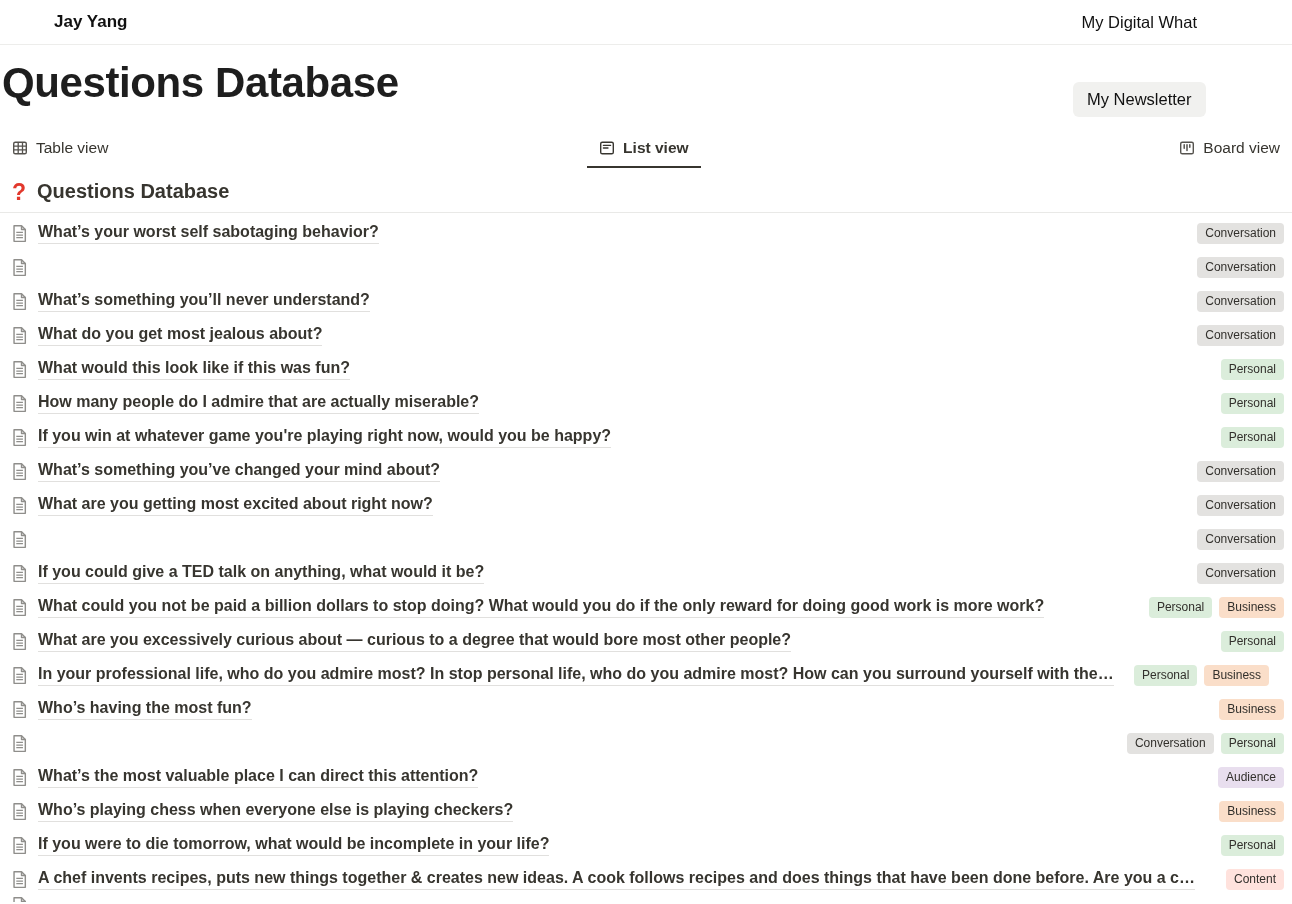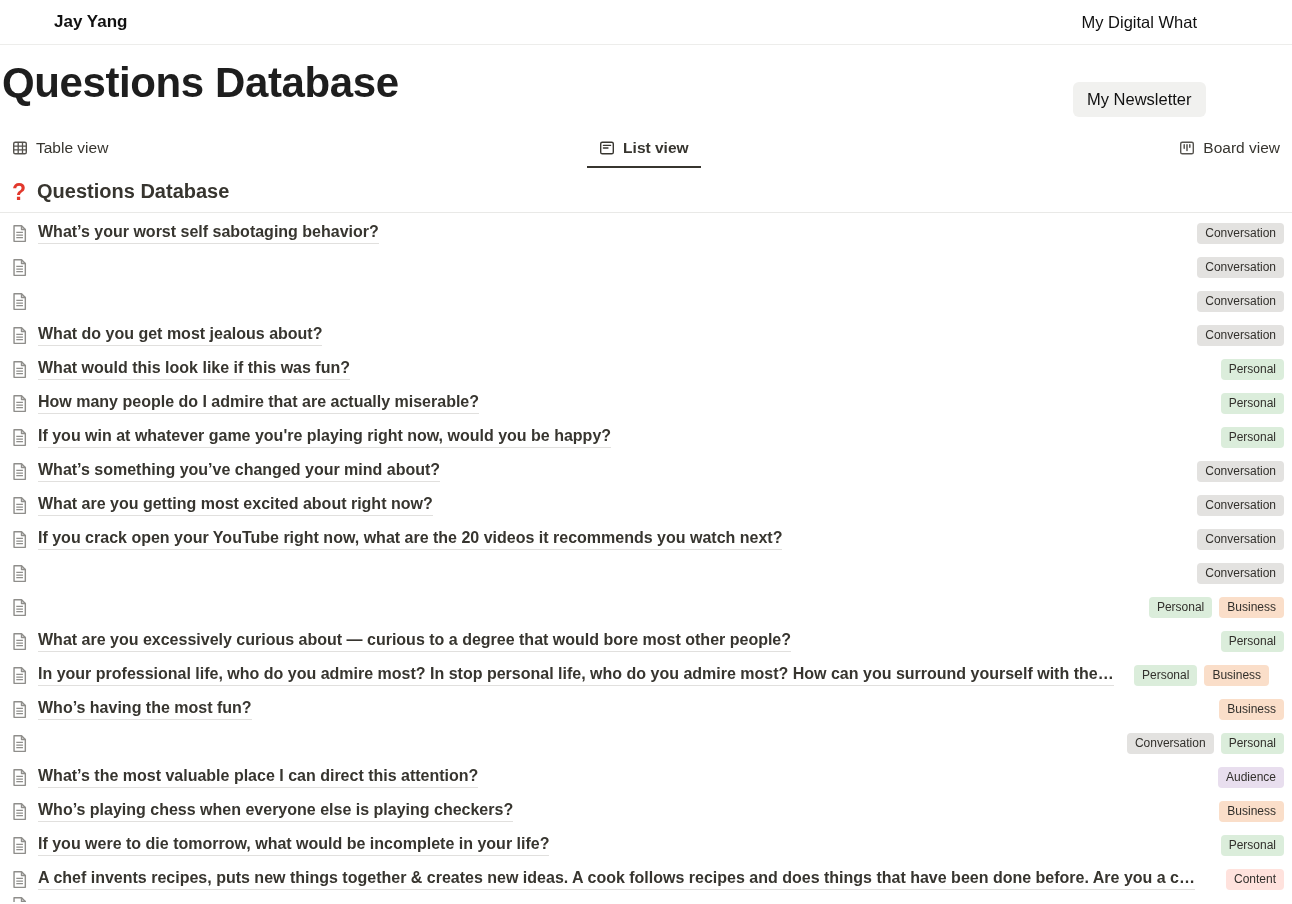--- a/index.html
+++ b/index.html
@@ -209,20 +209,21 @@
         </span>
       </div>
       <div class="row">
         <span class="icon">
     <svg width="19" height="19" viewBox="0 0 16 16" fill="none">
       <path d="M3.4 1.4h6.3l3.2 3.2v10H3.4z" stroke="#8F8E8B" stroke-width="1.2" stroke-linejoin="round"></path>
       <path d="M9.7 1.4v3.2h3.2" stroke="#8F8E8B" stroke-width="1.2" stroke-linejoin="round"></path>
       <path d="M5.3 7.1h5.6M5.3 9.3h5.6M5.3 11.5h5.6" stroke="#8F8E8B" stroke-width="1.1"></path>
     </svg>
   </span>
+        <span class="title">What’s something you’ll never understand?</span>
         <span class="spacer"></span>
         <span class="tags">
           <span class="tag" style="background: rgb(227, 226, 224);">Conversation</span>
         </span>
       </div>
       <div class="row">
         <span class="icon">
     <svg width="19" height="19" viewBox="0 0 16 16" fill="none">
       <path d="M3.4 1.4h6.3l3.2 3.2v10H3.4z" stroke="#8F8E8B" stroke-width="1.2" stroke-linejoin="round"></path>
       <path d="M9.7 1.4v3.2h3.2" stroke="#8F8E8B" stroke-width="1.2" stroke-linejoin="round"></path>
@@ -306,47 +307,48 @@
         </span>
       </div>
       <div class="row">
         <span class="icon">
     <svg width="19" height="19" viewBox="0 0 16 16" fill="none">
       <path d="M3.4 1.4h6.3l3.2 3.2v10H3.4z" stroke="#8F8E8B" stroke-width="1.2" stroke-linejoin="round"></path>
       <path d="M9.7 1.4v3.2h3.2" stroke="#8F8E8B" stroke-width="1.2" stroke-linejoin="round"></path>
       <path d="M5.3 7.1h5.6M5.3 9.3h5.6M5.3 11.5h5.6" stroke="#8F8E8B" stroke-width="1.1"></path>
     </svg>
   </span>
-        <span class="title">If you crack open your YouTube right now, what are the 20 videos it recommends you watch next?</span>
-        <span class="spacer"></span>
-        <span class="tags">
-          <span class="tag" style="background: rgb(227, 226, 224);">Conversation</span>
-        </span>
-      </div>
-      <div class="row">
-        <span class="icon">
-    <svg width="19" height="19" viewBox="0 0 16 16" fill="none">
-      <path d="M3.4 1.4h6.3l3.2 3.2v10H3.4z" stroke="#8F8E8B" stroke-width="1.2" stroke-linejoin="round"></path>
-      <path d="M9.7 1.4v3.2h3.2" stroke="#8F8E8B" stroke-width="1.2" stroke-linejoin="round"></path>
-      <path d="M5.3 7.1h5.6M5.3 9.3h5.6M5.3 11.5h5.6" stroke="#8F8E8B" stroke-width="1.1"></path>
-    </svg>
-  </span>
-        <span class="spacer"></span>
-        <span class="tags">
-          <span class="tag" style="background: rgb(227, 226, 224);">Conversation</span>
-        </span>
-      </div>
-      <div class="row">
-        <span class="icon">
-    <svg width="19" height="19" viewBox="0 0 16 16" fill="none">
-      <path d="M3.4 1.4h6.3l3.2 3.2v10H3.4z" stroke="#8F8E8B" stroke-width="1.2" stroke-linejoin="round"></path>
-      <path d="M9.7 1.4v3.2h3.2" stroke="#8F8E8B" stroke-width="1.2" stroke-linejoin="round"></path>
-      <path d="M5.3 7.1h5.6M5.3 9.3h5.6M5.3 11.5h5.6" stroke="#8F8E8B" stroke-width="1.1"></path>
-    </svg>
-  </span>
+        <span class="spacer"></span>
+        <span class="tags">
+          <span class="tag" style="background: rgb(227, 226, 224);">Conversation</span>
+        </span>
+      </div>
+      <div class="row">
+        <span class="icon">
+    <svg width="19" height="19" viewBox="0 0 16 16" fill="none">
+      <path d="M3.4 1.4h6.3l3.2 3.2v10H3.4z" stroke="#8F8E8B" stroke-width="1.2" stroke-linejoin="round"></path>
+      <path d="M9.7 1.4v3.2h3.2" stroke="#8F8E8B" stroke-width="1.2" stroke-linejoin="round"></path>
+      <path d="M5.3 7.1h5.6M5.3 9.3h5.6M5.3 11.5h5.6" stroke="#8F8E8B" stroke-width="1.1"></path>
+    </svg>
+  </span>
+        <span class="title">If you could give a TED talk on anything, what would it be?</span>
+        <span class="spacer"></span>
+        <span class="tags">
+          <span class="tag" style="background: rgb(227, 226, 224);">Conversation</span>
+        </span>
+      </div>
+      <div class="row">
+        <span class="icon">
+    <svg width="19" height="19" viewBox="0 0 16 16" fill="none">
+      <path d="M3.4 1.4h6.3l3.2 3.2v10H3.4z" stroke="#8F8E8B" stroke-width="1.2" stroke-linejoin="round"></path>
+      <path d="M9.7 1.4v3.2h3.2" stroke="#8F8E8B" stroke-width="1.2" stroke-linejoin="round"></path>
+      <path d="M5.3 7.1h5.6M5.3 9.3h5.6M5.3 11.5h5.6" stroke="#8F8E8B" stroke-width="1.1"></path>
+    </svg>
+  </span>
+        <span class="title">What could you not be paid a billion dollars to stop doing? What would you do if the only reward for doing good work is more work?</span>
         <span class="spacer"></span>
         <span class="tags">
           <span class="tag" style="background: rgb(219, 237, 219);">Personal</span>
           <span class="tag" style="background: rgb(250, 222, 201);">Business</span>
         </span>
       </div>
       <div class="row">
         <span class="icon">
     <svg width="19" height="19" viewBox="0 0 16 16" fill="none">
       <path d="M3.4 1.4h6.3l3.2 3.2v10H3.4z" stroke="#8F8E8B" stroke-width="1.2" stroke-linejoin="round"></path>

